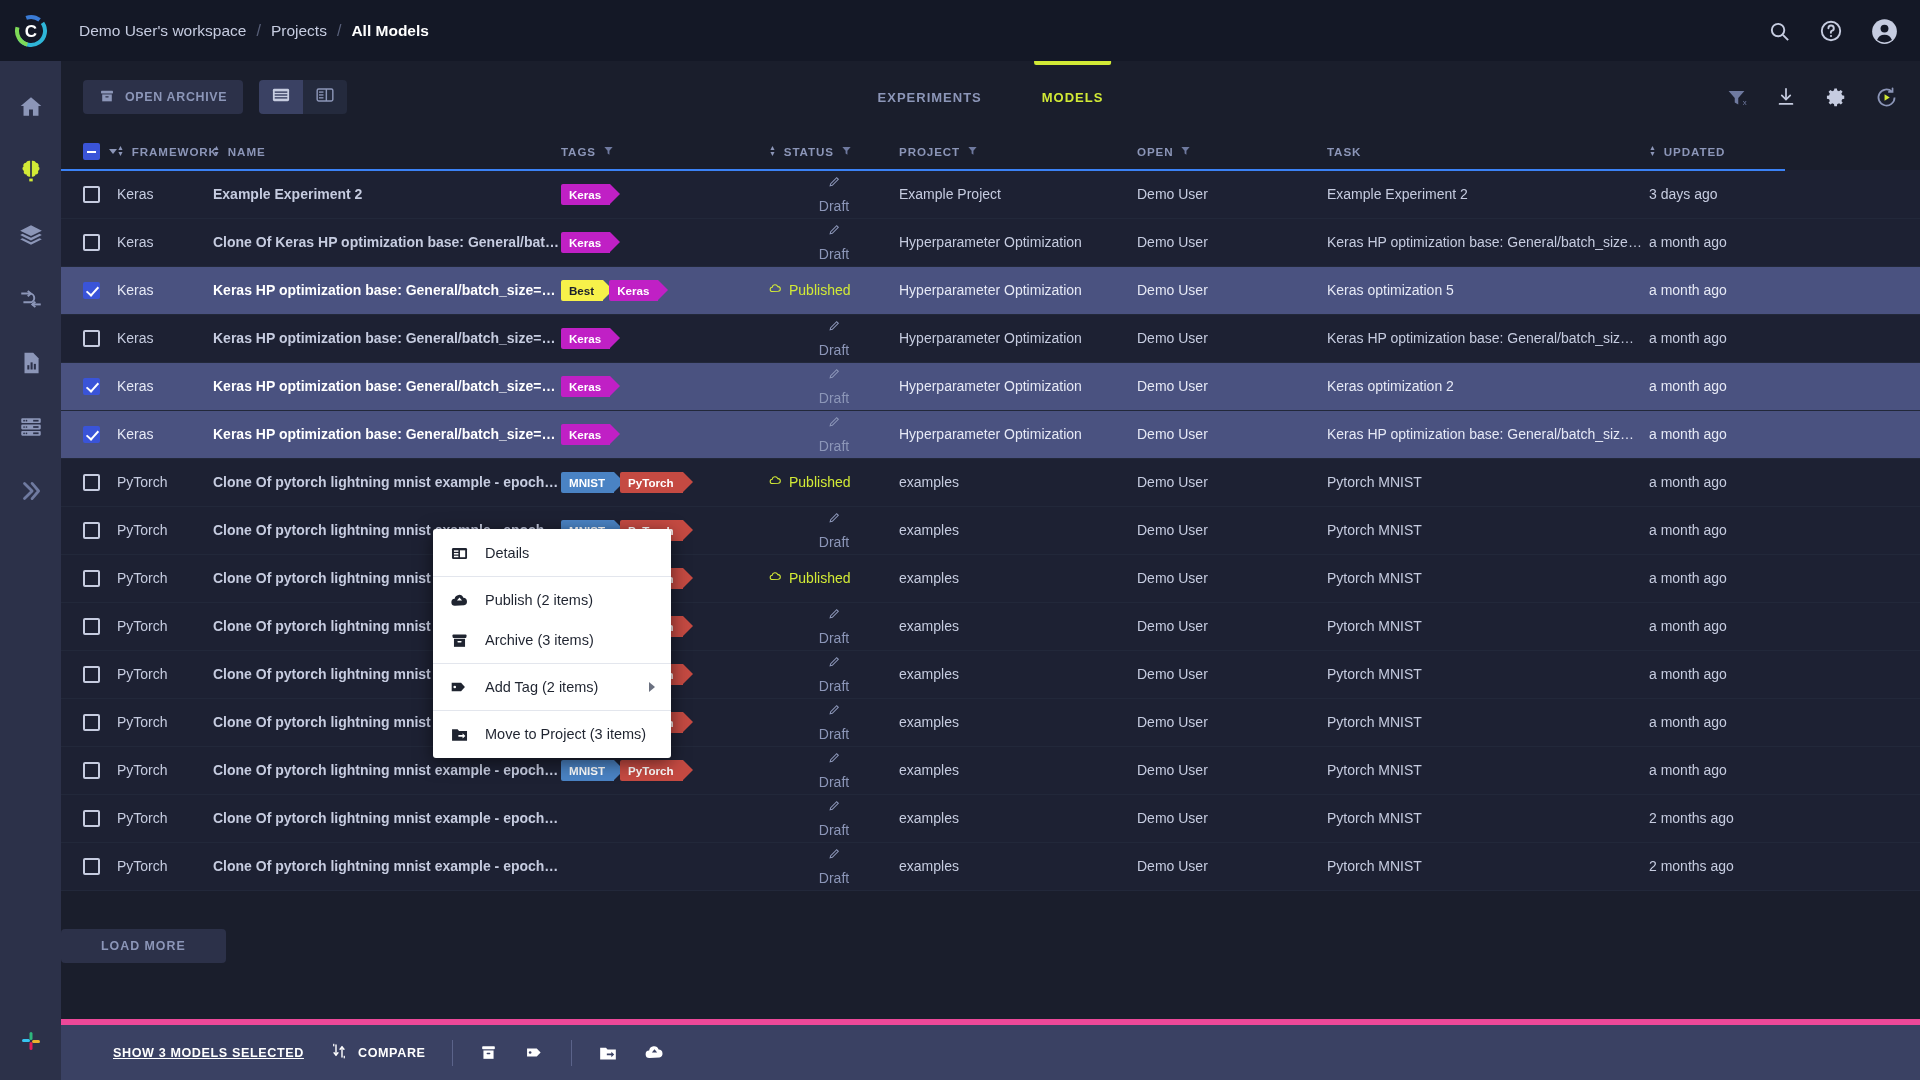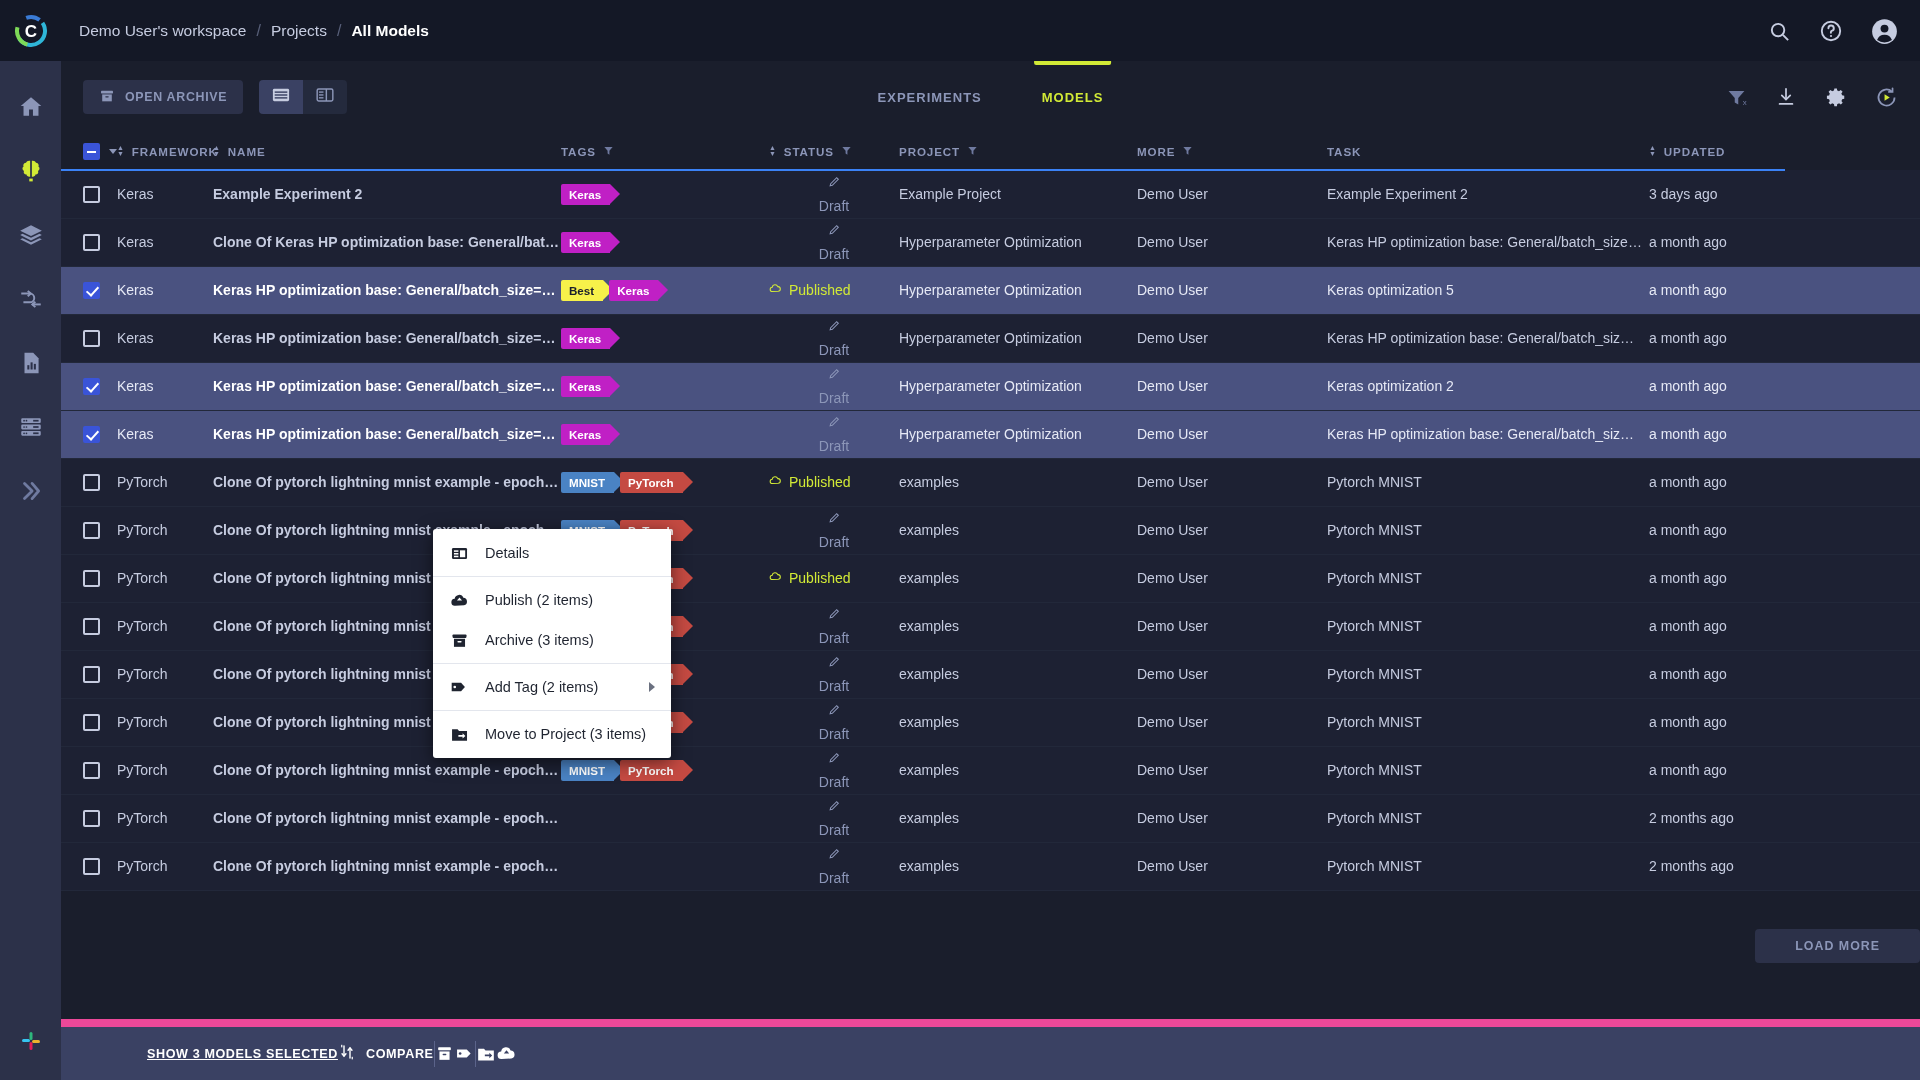--- a/index.html
+++ b/index.html
@@ -133,31 +133,31 @@
     border-top:10.5px solid transparent; border-bottom:10.5px solid transparent;
     border-left:10px solid var(--tc);
   }
   .tag.dark { color:#1a1e2c; }
 
   .status { display:flex; align-items:center; gap:7px; font-size:14px; }
   .status.draft { color:#8c96b8;flex-direction:column; }
   .status.published { color:#d2ea36; }
 
   
-  .loadmore-wrap { display:flex; justify-content:flex-end; padding-top:38px; }
+  .loadmore-wrap { display:flex; justify-content:flex-start; padding-top:38px; }
   .loadmore {
     background:#2c3149; border:none; border-radius:4px; height:34px; padding:0 40px;
     color:#8c96b8; font-size:12.4px; font-weight:bold; letter-spacing:1px; cursor:pointer;
     font-family:"Liberation Sans", sans-serif;
   }
 
   
   .footer {
-    height:61px; flex:0 0 61px; background:#3a4163; border-top:8px solid #ec4899;
-    display:flex; align-items:center; padding-left:86px; 
+    height:61px; flex:0 0 61px; background:#3a4163; border-top:6px solid #ec4899;
+    display:flex; align-items:center; padding-left:52px; gap:26px;
   }
   .footer-link {
     font-size:12.6px; font-weight:bold; letter-spacing:.6px; color:#ffffff;
     text-decoration:underline; cursor:pointer;
   }
   .footer-btn {
     display:flex; align-items:center; gap:10px; color:#fff; cursor:pointer;
     font-size:12.6px; font-weight:bold; letter-spacing:.6px;
   }
   .fdiv { width:1px; height:26px; background:#5b638a; }
@@ -444,21 +444,21 @@
             <th>
               <div class="thin">
                 <span>PROJECT</span>
                 <span><svg width="11" height="11" viewBox="0 0 24 24" fill="#6f7aa0">
                       <path d="M3 4.5h18l-7 8.2V21l-4-2.6v-5.7z"></path>
                     </svg></span>
               </div>
             </th>
             <th>
               <div class="thin">
-                <span>MORE</span>
+                <span>OPEN</span>
                 <span><svg width="11" height="11" viewBox="0 0 24 24" fill="#6f7aa0">
                       <path d="M3 4.5h18l-7 8.2V21l-4-2.6v-5.7z"></path>
                     </svg></span>
               </div>
             </th>
             <th>
               <div class="thin">
                 <span>TASK</span>
               </div>
             </th>

